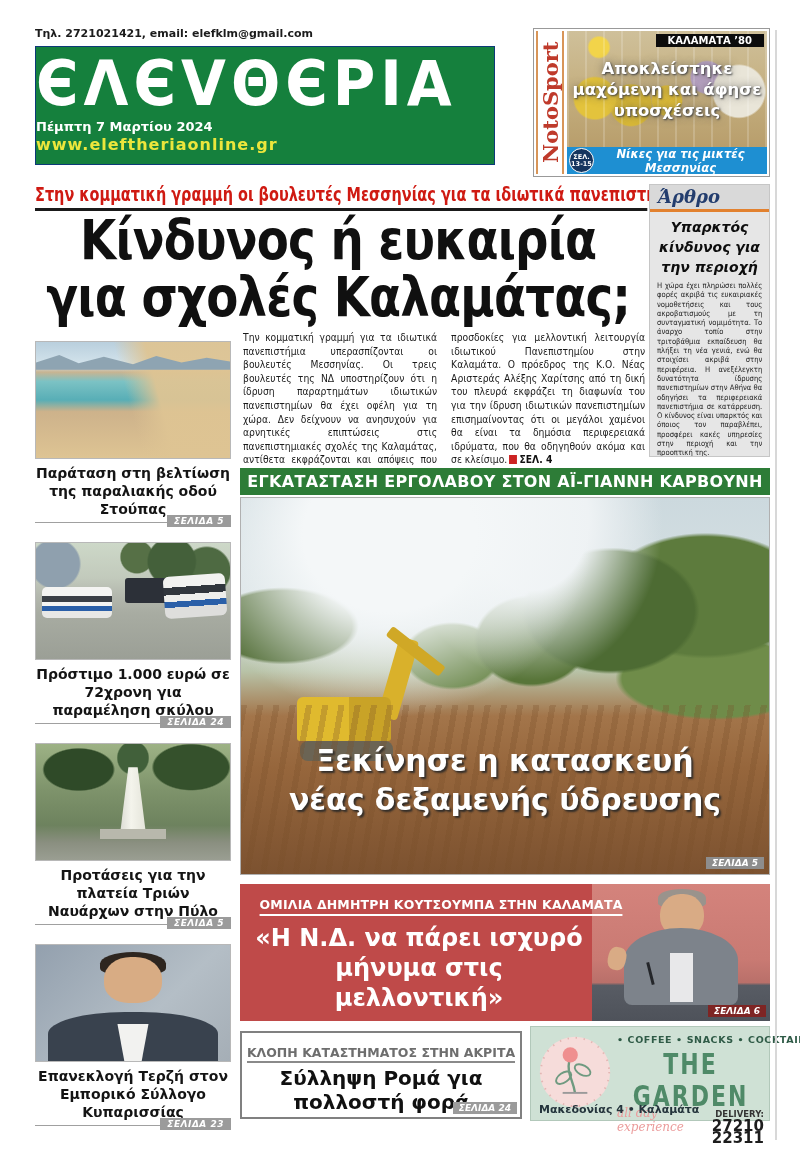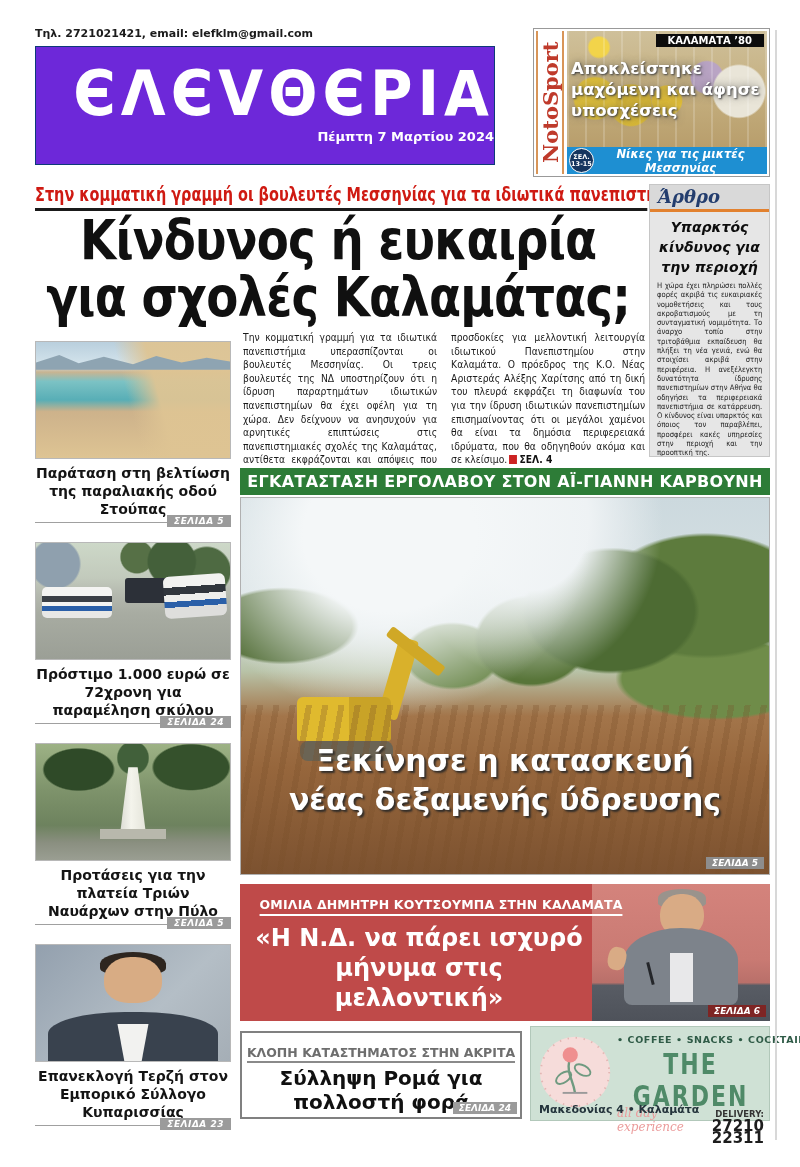--- a/index.html
+++ b/index.html
@@ -6,22 +6,22 @@
   * { margin:0; padding:0; box-sizing:border-box; }
   html,body { background:#ffffff; }
   body { font-family:"DejaVu Sans", "Liberation Sans", sans-serif; }
   #page { position:relative; width:800px; height:1167px; background:#fff; overflow:hidden; }
 
   
   .topbar { position:absolute; left:35px; right:30px; top:27px; display:flex; justify-content:space-between;
             font-size:11px; font-weight:bold; color:#1c1c1c; }
 
   
-  .masthead { position:absolute; left:35px; top:46px; width:460px; height:119px; background:#6d28d9;
-              border:1px solid #0d3a78; display:flex; flex-direction:column; align-items:flex-end; justify-content:center; }
+  .masthead { position:absolute; left:35px; top:46px; width:460px; height:119px; background:#15803d;
+              border:1px solid #0d3a78; display:flex; flex-direction:column; align-items:flex-start; justify-content:center; }
   .mh-logo { color:#fff; font-size:58px; font-weight:bold; letter-spacing:5px; line-height:1; margin-top:-4px;
              transform:scaleY(1.08); }
   .mh-date { color:#fff; font-size:13px; font-weight:bold; margin-top:7px; }
   .mh-site { color:#ece63c; font-size:16px; font-weight:bold; letter-spacing:1px; margin-top:1px; }
 
   
   .notosport { position:absolute; left:533px; top:28px; width:237px; height:149px; border:1px solid #999; background:#fff; }
   .ns-brand { position:absolute; left:2px; top:2px; bottom:2px; width:28px; border-left:2px solid #d89558; border-right:2px solid #d89558;
               writing-mode:vertical-rl; transform:rotate(180deg); text-align:center;
               font-family:"DejaVu Serif","Liberation Serif",serif; font-weight:bold; font-size:21px; color:#bf3a2b; }
@@ -31,21 +31,21 @@
                 radial-gradient(circle at 14% 58%, #e3c33c 0 11%, rgba(227,195,60,0) 12%),
                 radial-gradient(circle at 32% 64%, #d8b838 0 13%, rgba(216,184,56,0) 14%),
                 radial-gradient(circle at 50% 60%, #e0be3a 0 12%, rgba(224,190,58,0) 13%),
                 radial-gradient(circle at 86% 52%, #e9e5d8 0 14%, rgba(233,229,216,0) 15%),
                 radial-gradient(circle at 70% 40%, #b9a4c4 0 10%, rgba(185,164,196,0) 11%),
                 linear-gradient(180deg,#cfc09a 0%, #c4ae7e 55%, #b89e6c 100%); }
   .ns-photo::after { content:""; position:absolute; inset:0;
               background:repeating-linear-gradient(90deg, rgba(255,255,255,.18) 0 2px, rgba(255,255,255,0) 2px 18px); }
   .ns-badge { position:absolute; top:3px; right:3px; background:#0c0c0c; color:#fff; font-size:10px; font-weight:bold;
               padding:1px 12px; z-index:3; }
-  .ns-headline { position:absolute; left:4px; right:4px; top:27px; z-index:2; text-align:left; color:#fff;
+  .ns-headline { position:absolute; left:4px; right:4px; top:27px; z-index:2; text-align:center; color:#fff;
               font-size:16.5px; font-weight:bold; line-height:21px;
               text-shadow:1px 1px 2px #444, 0 0 8px rgba(70,70,70,.7); }
   .ns-strip { position:absolute; left:33px; right:2px; bottom:2px; height:27px; background:#1e8fd2;
               display:flex; align-items:center; }
   .ns-circle { width:25px; height:25px; border-radius:50%; background:#15355f; border:1px solid #fff; color:#fff;
               font-size:6.5px; font-weight:bold; line-height:7px; display:flex; align-items:center; justify-content:center;
               text-align:center; margin-left:2px; flex:0 0 auto; }
   .ns-strip-text { flex:1; text-align:center; color:#fff; font-size:11.5px; font-weight:bold; font-style:italic; }
 
   
@@ -191,20 +191,21 @@
 <div id="page">
 
   <div class="topbar">
     <span>Τηλ. 2721021421, email: elefklm@gmail.com</span>
     <span>Αρ. φύλλου 13748 - Τιμή 1€</span>
   </div>
 
   <div class="masthead">
     <div class="mh-logo">ЄΛЄVΘЄΡΙΑ</div>
     <div class="mh-date">Πέμπτη 7 Μαρτίου 2024</div>
+    <div class="mh-site">www.eleftheriaonline.gr</div>
   </div>
 
   <div class="notosport">
     <div class="ns-brand">NotoSport</div>
     <div class="ns-photo">
       <span class="ns-badge">ΚΑΛΑΜΑΤΑ ’80</span>
       <div class="ns-headline">Αποκλείστηκε μαχόμενη και άφησε υποσχέσεις</div>
     </div>
     <div class="ns-strip">
       <span class="ns-circle">ΣΕΛ. 13-15</span>

